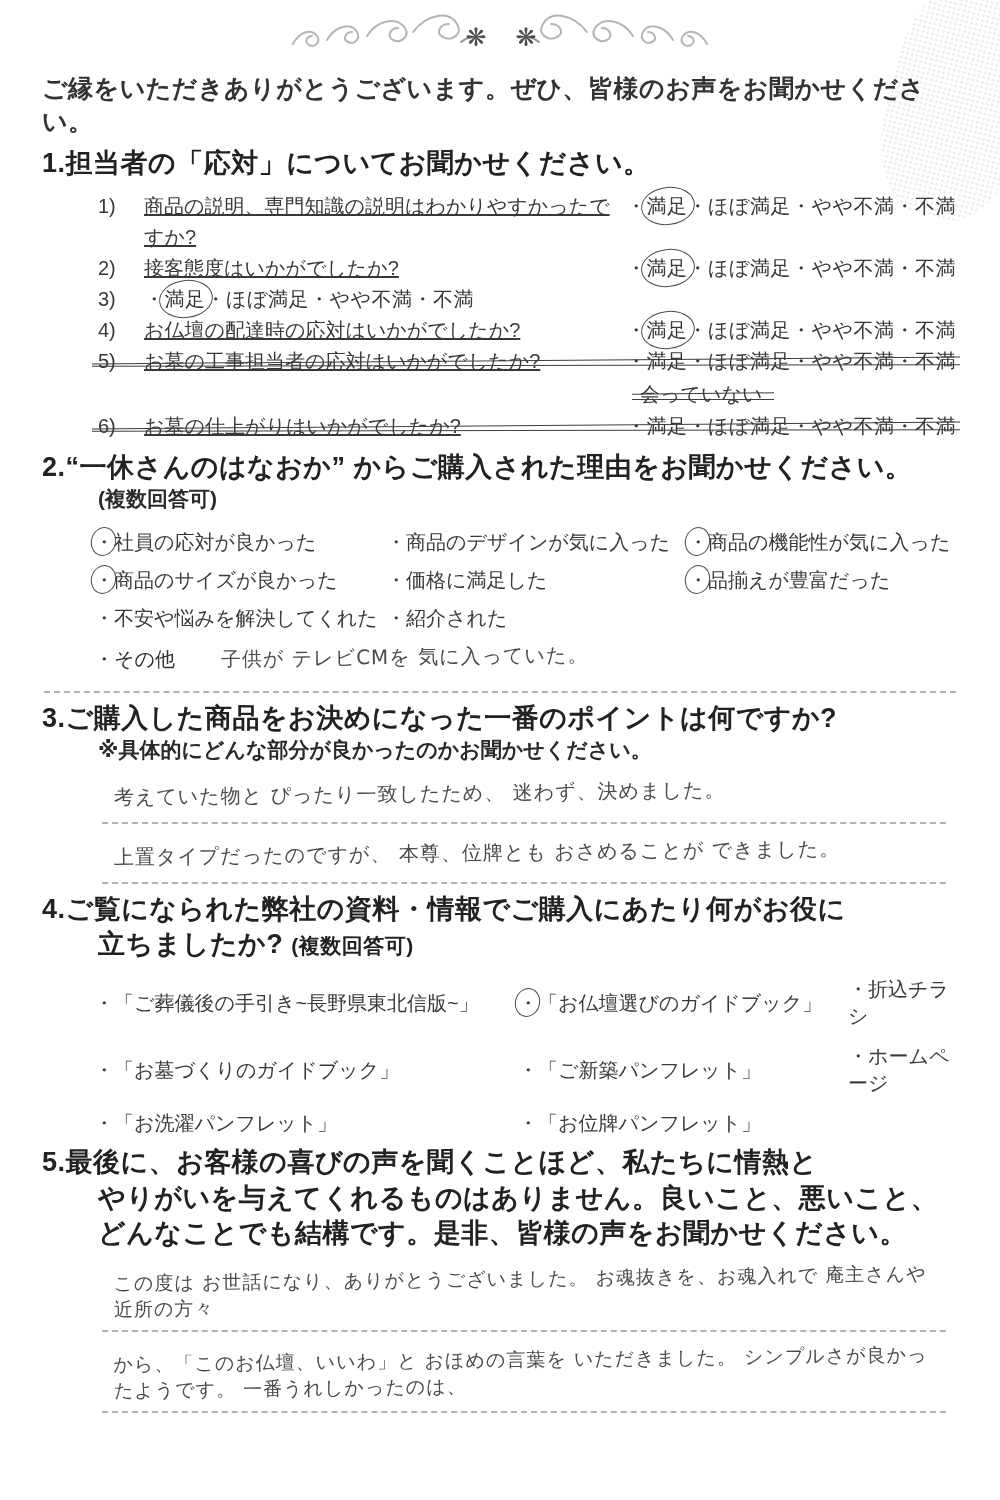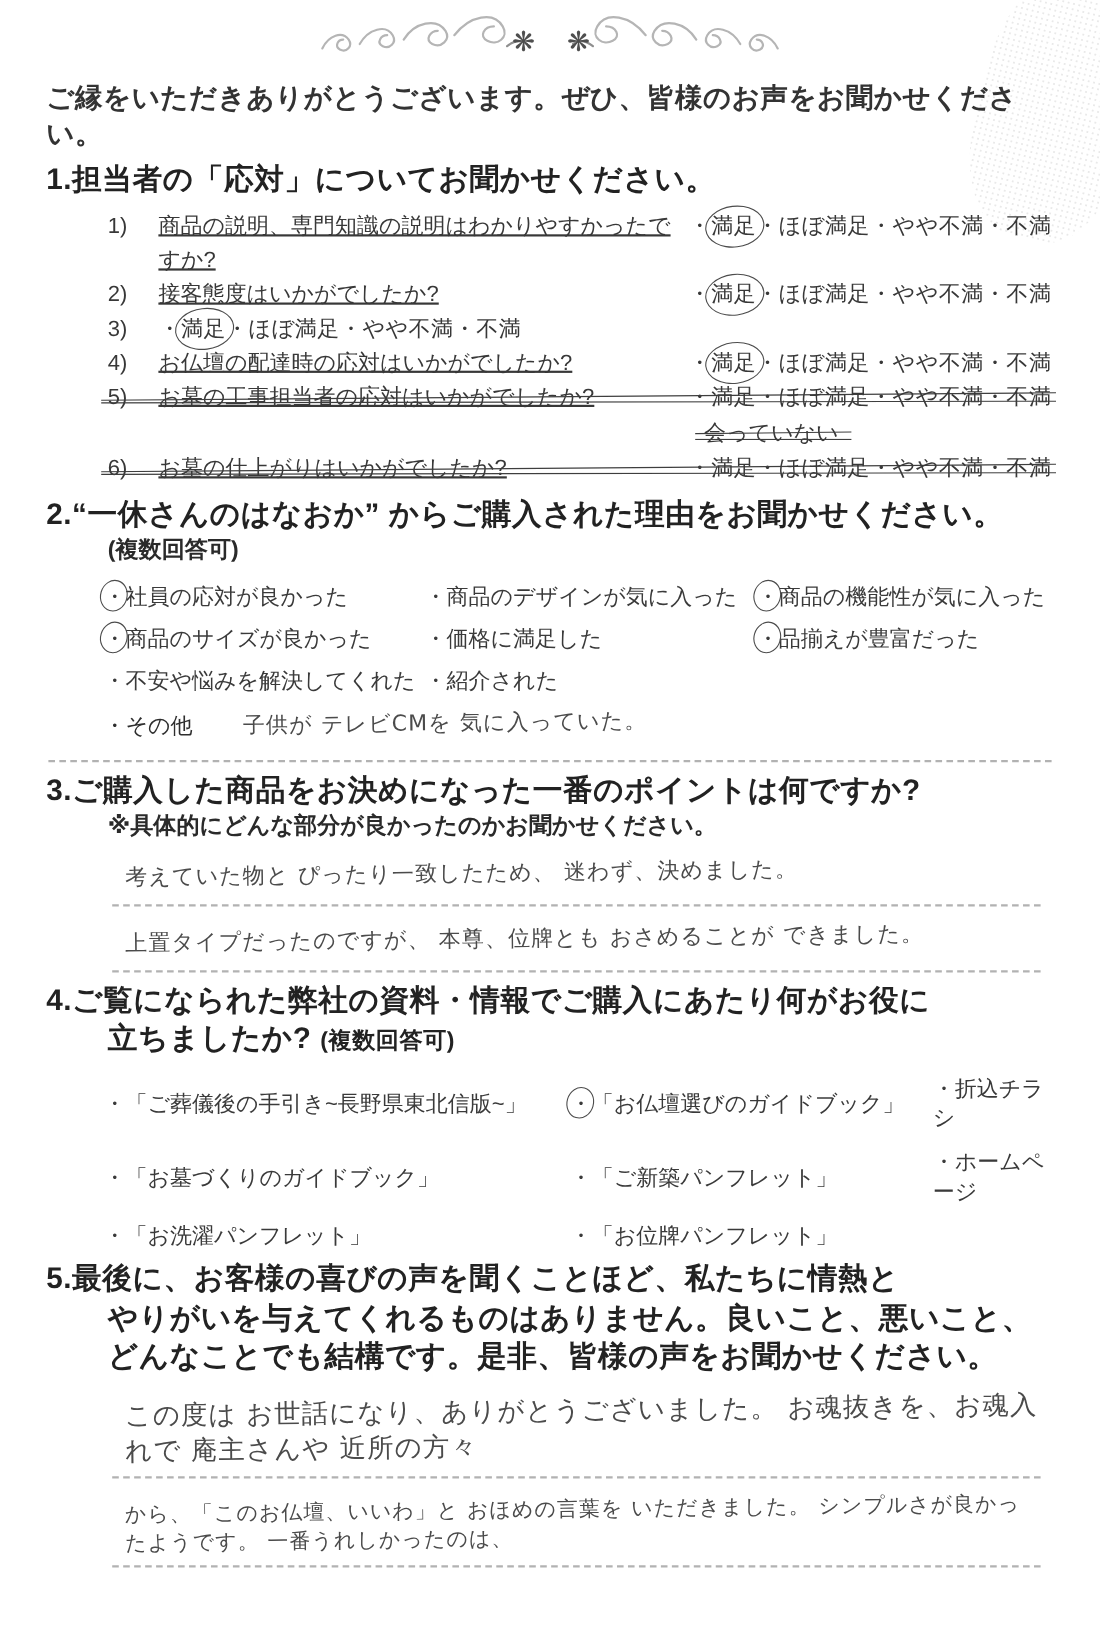--- a/index.html
+++ b/index.html
@@ -252,18 +252,18 @@
         </div>
     </div>
   </div>
 
   <div class="qblock">
     <h2 class="qtitle">
       <span>5.最後に、お客様の喜びの声を聞くことほど、私たちに情熱と</span><br>
       <span class="indent">やりがいを与えてくれるものはありません。良いこと、悪いこと、</span><br>
       <span class="indent">どんなことでも結構です。是非、皆様の声をお聞かせください。</span>
     </h2>
-    <div class="ansline" style="font-size:24px;"><span class="hw">この度は お世話になり、ありがとうございました。 お魂抜きを、お魂入れで 庵主さんや 近所の方々</span></div>
+    <div class="ansline" style="font-size:19px;"><span class="hw">この度は お世話になり、ありがとうございました。 お魂抜きを、お魂入れで 庵主さんや 近所の方々</span></div>
     <div class="ansline" style="font-size:19px;"><span class="hw">から、「このお仏壇、いいわ」と おほめの言葉を いただきました。 シンプルさが良かったようです。 一番うれしかったのは、</span></div>
 
   </div>
 
 </div>
 
 </body></html>

